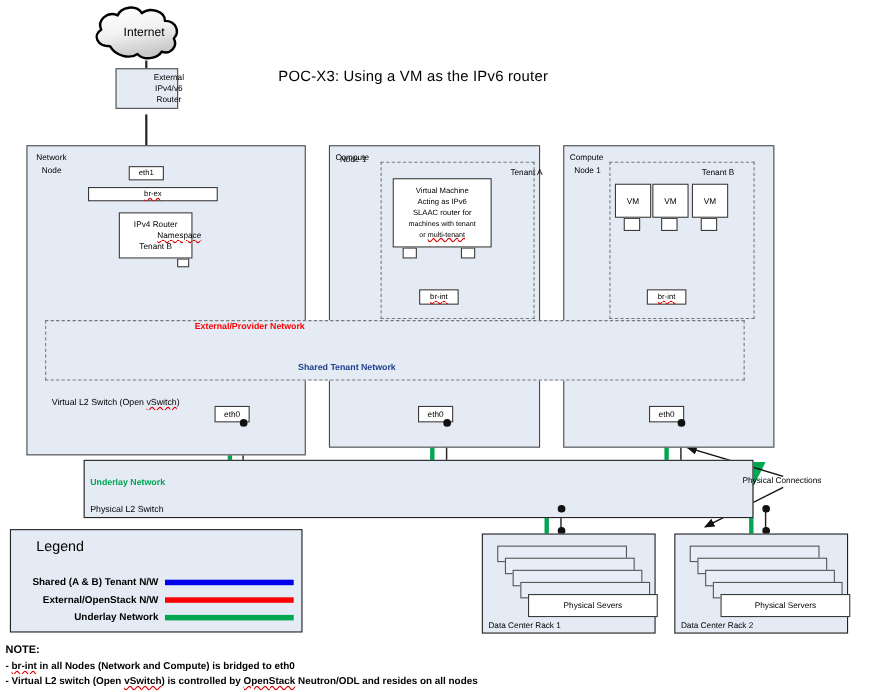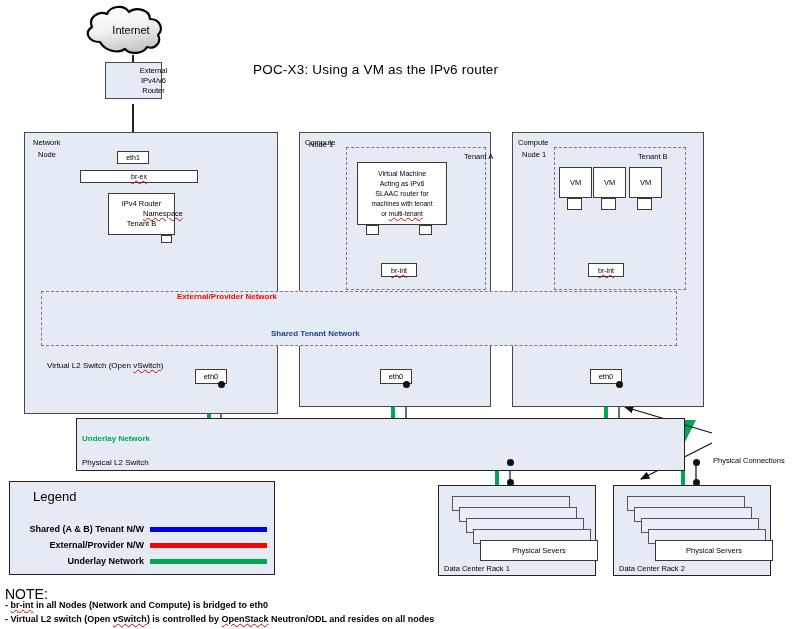--- a/index.html
+++ b/index.html
@@ -12,21 +12,21 @@
   .lbl{position:absolute;font-size:7.5px;line-height:9px;white-space:nowrap;}
   .ctr{display:flex;align-items:center;justify-content:center;text-align:center;}
   .u-red{text-decoration:underline;text-decoration-color:#d00;text-decoration-style:wavy;}
   .title{position:absolute;font-size:13.5px;font-weight:normal;letter-spacing:.2px;white-space:nowrap;}
   svg{position:absolute;left:0;top:0;overflow:visible;}
   .dot{position:absolute;width:7px;height:7px;border-radius:50%;background:#111;}
   .legendbox{position:absolute;background:#e4ebf5;border:1.5px solid #222;box-sizing:border-box;}
   .legtitle{position:absolute;font-size:13px;}
   .legrow{position:absolute;font-size:9px;font-weight:bold;text-align:right;white-space:nowrap;}
   .legbar{position:absolute;height:5px;}
-  .note{position:absolute;font-size:14px;font-weight:normal;white-space:nowrap;}
+  .note{position:absolute;font-size:10px;font-weight:bold;white-space:nowrap;}
   .noteline{position:absolute;font-size:9px;white-space:nowrap;}
   .srv{position:absolute;background:#e8eef7;border:1px solid #555;box-sizing:border-box;}
 </style>
 </head>
 <body>
 
 <div class="title" style="left:253px;top:62px;">POC-X3: Using a VM as the IPv6 router</div>
 
 <svg width="795" height="629" style="pointer-events:none;">
   <defs>
@@ -230,29 +230,29 @@
 <div class="box" style="left:613px;top:485px;width:158px;height:91px;border-width:1.5px;border-color:#222;"></div>
 <div class="srv" style="left:627px;top:496px;width:118px;height:15px;"></div>
 <div class="srv" style="left:634px;top:507px;width:118px;height:15px;"></div>
 <div class="srv" style="left:641px;top:518px;width:118px;height:15px;"></div>
 <div class="srv" style="left:648px;top:529px;width:118px;height:15px;"></div>
 <div class="boxw ctr" style="left:655px;top:540px;width:118px;height:21px;font-size:7.5px;">
   <span>Physical Servers</span>
 </div>
 <div class="lbl" style="left:619px;top:564px;font-size:7.5px;">Data Center Rack 2</div>
 
-<div class="lbl" style="left:713px;top:432px;font-size:7.5px;margin-top:24px;">Physical Connections</div>
+<div class="lbl" style="left:675px;top:432px;font-size:7.5px;">Physical Connections</div>
 
 <div class="legendbox" style="left:9px;top:481px;width:266px;height:94px;"></div>
 <div class="legtitle" style="left:19px;top:489px;margin-left:14px;">Legend</div>
 
 <div class="legrow" style="left:12px;top:524px;width:132px;">Shared (A &amp; B) Tenant N/W</div>
 <div class="legbar" style="left:150px;top:527px;width:117px;background:#0000EE;"></div>
 
-<div class="legrow" style="left:12px;top:540px;width:132px;">External/Provider N/W</div>
+<div class="legrow" style="left:12px;top:540px;width:132px;">External/OpenStack N/W</div>
 <div class="legbar" style="left:150px;top:543px;width:117px;background:#FF0000;"></div>
 
 <div class="legrow" style="left:12px;top:556px;width:132px;">Underlay Network</div>
 <div class="legbar" style="left:150px;top:559px;width:117px;background:#00A651;"></div>
 
 <div class="note" style="left:5px;top:586px;">NOTE:</div>
 <div class="noteline" style="left:5px;top:600px;font-weight:bold;">
   <span>- </span><span class="u-red">br-int</span><span> in all Nodes (Network and Compute) is bridged to eth0</span>
 </div>
 <div class="noteline" style="left:5px;top:614px;font-weight:bold;">

